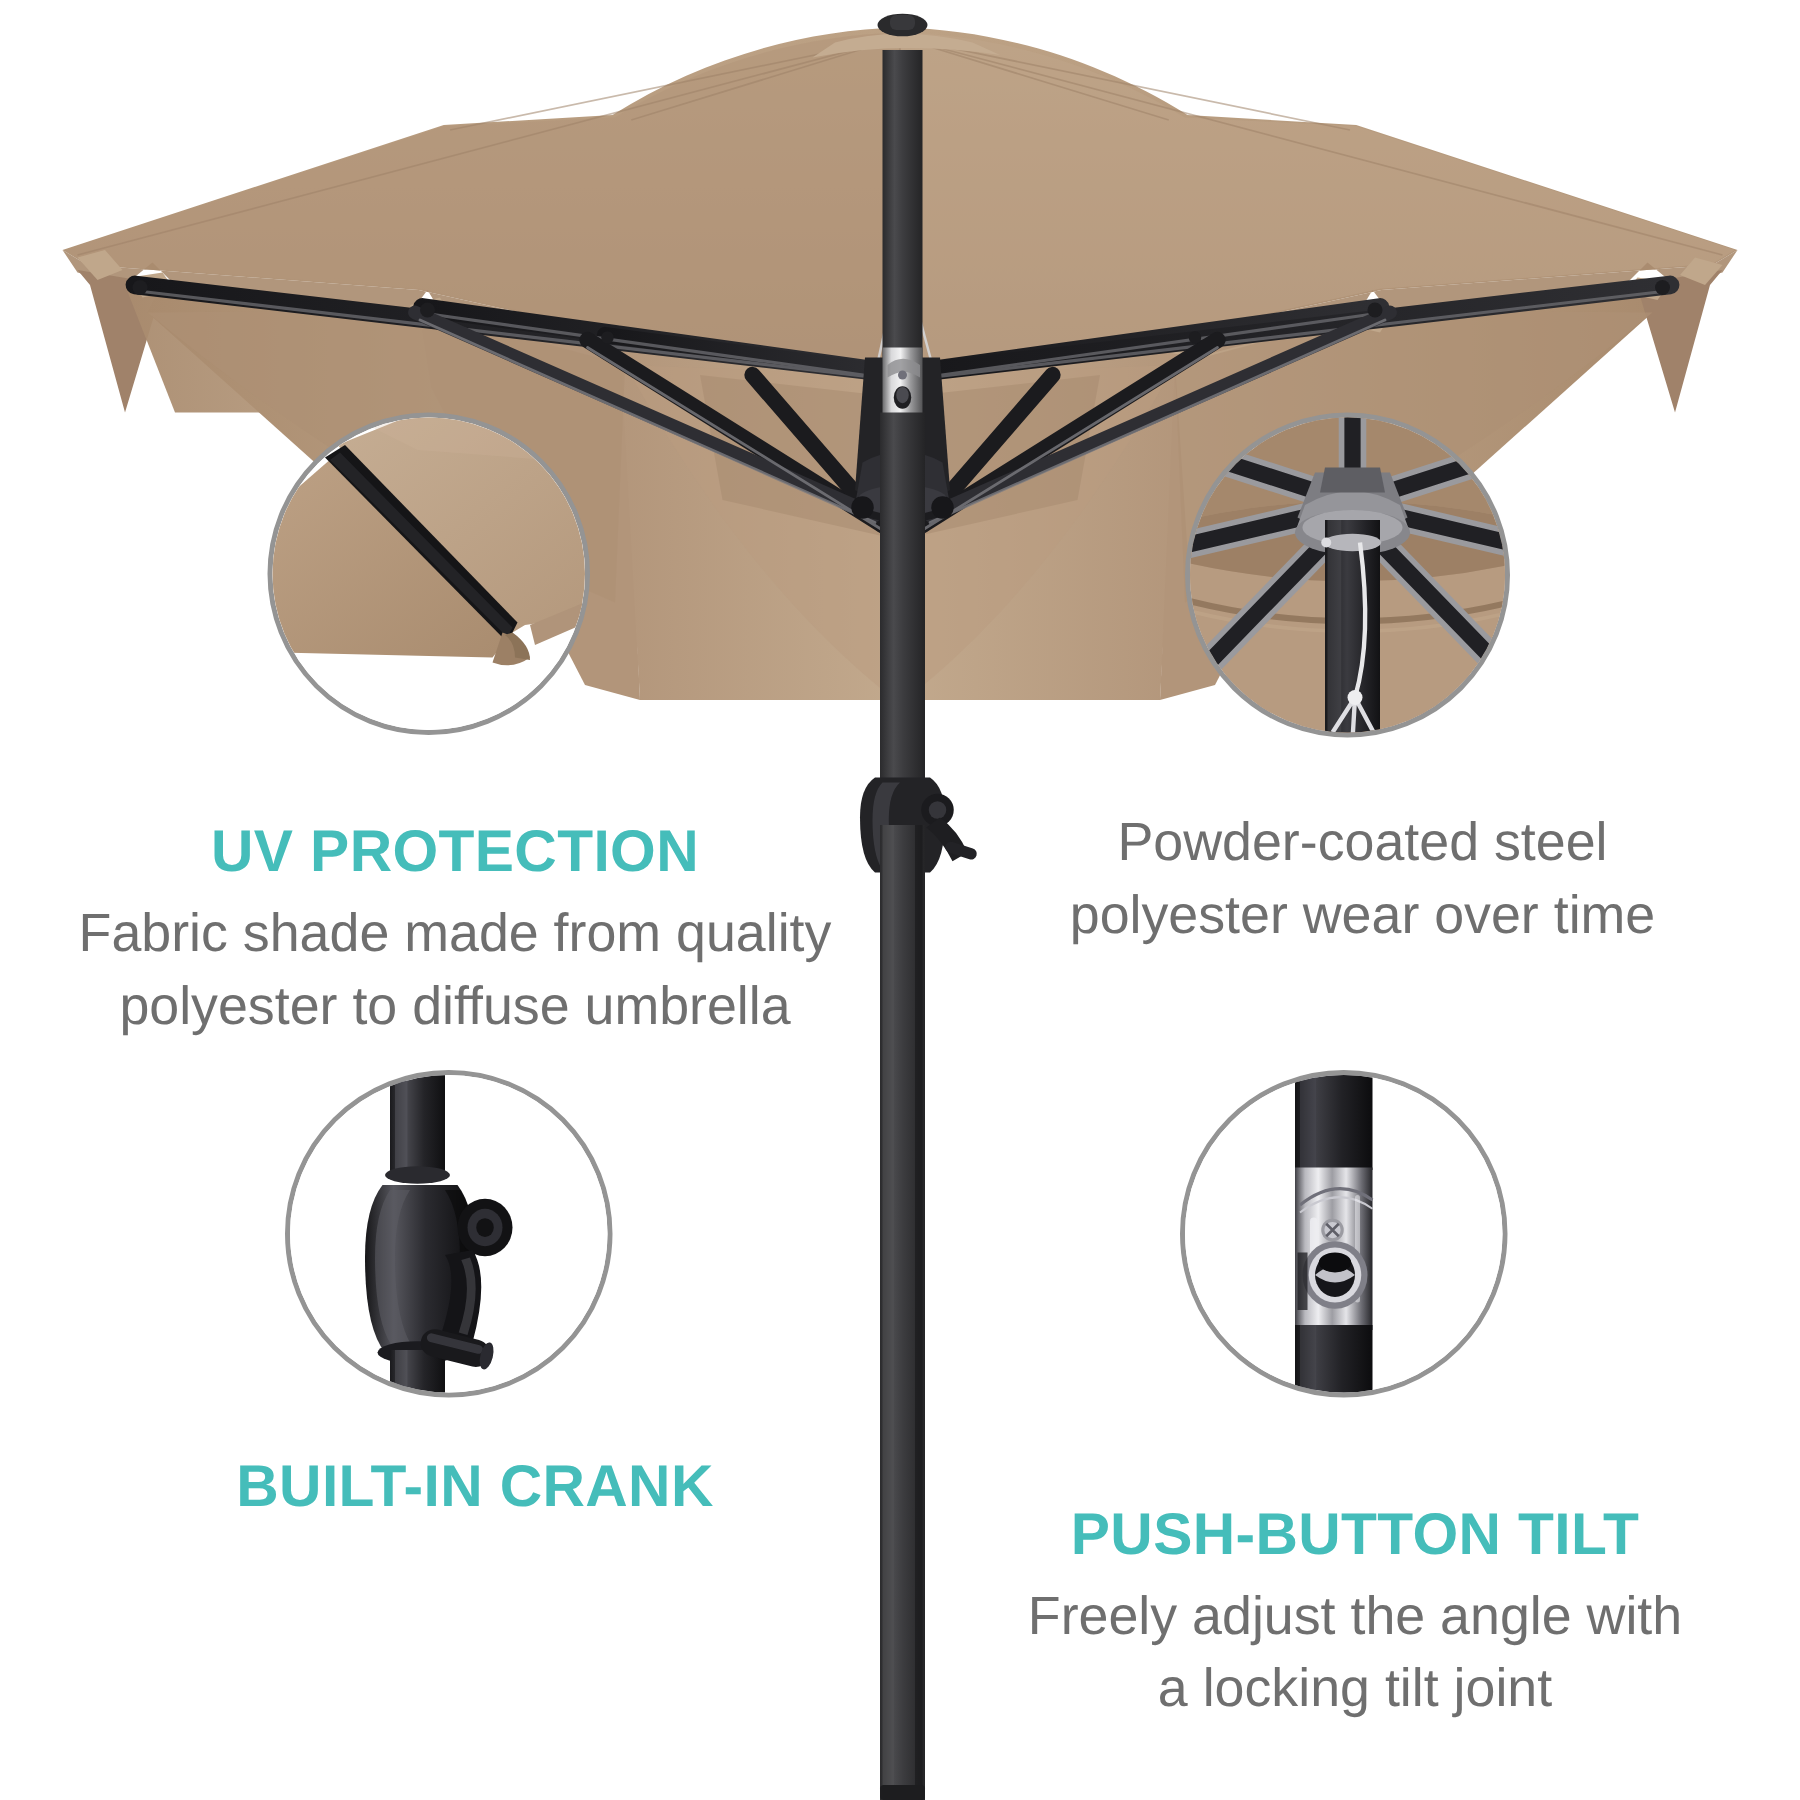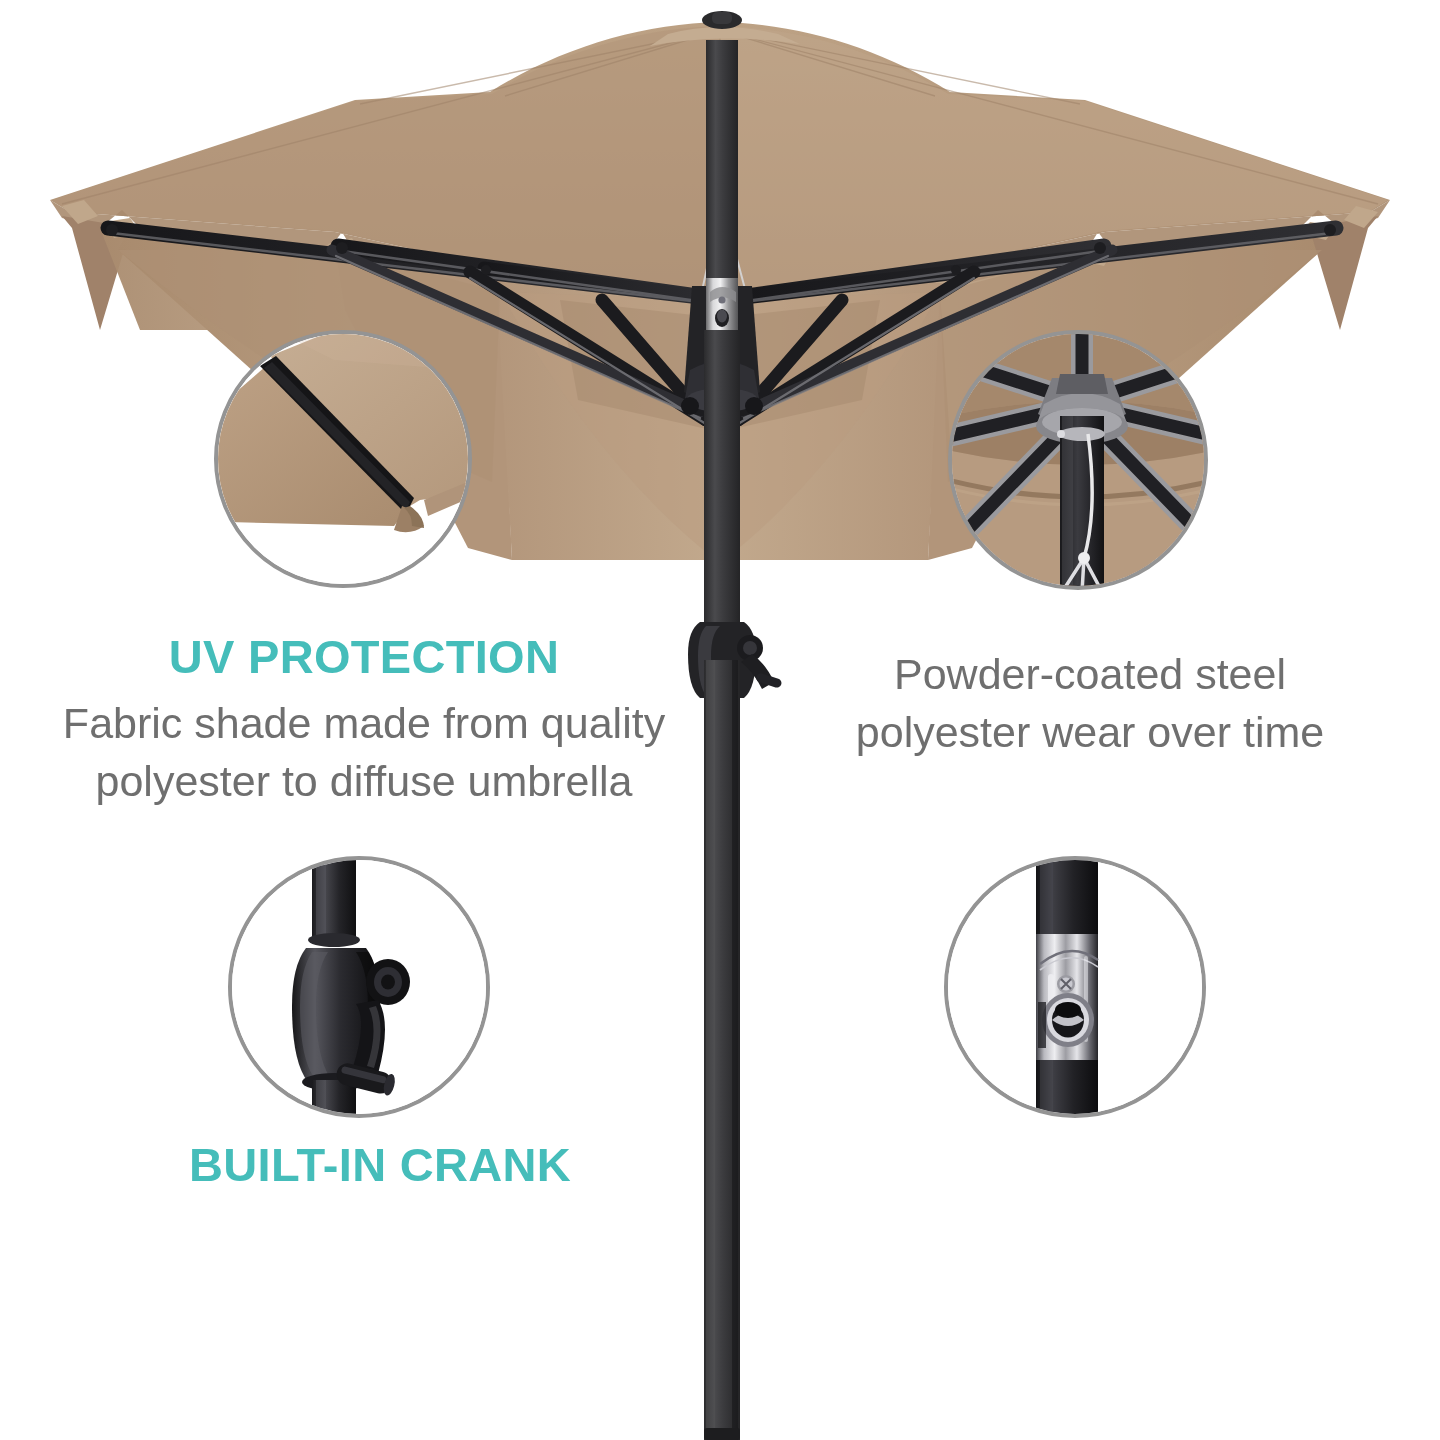--- a/index.html
+++ b/index.html
@@ -19,20 +19,21 @@
     position:absolute;
     text-align:center;
   }
   .f-title {
     color:#45BDBA;
     font-size:47px;
     font-weight:700;
     letter-spacing:0.3px;
     line-height:1.05;
     white-space:nowrap;
+    margin-top:24px;
   }
   .f-desc {
     color:#6f6f6f;
     font-size:43px;
     font-weight:400;
     line-height:1.34;
     margin-top:14px;
   }
   .f-desc span { display:block; }
 
@@ -478,14 +479,21 @@
     <div class="f-desc">
       <span>Powder-coated steel</span>
       <span>polyester wear over time</span>
     </div>
   </div>
 
   <div class="feature" id="feat-crank">
     <div class="f-title">BUILT-IN CRANK</div>
   </div>
 
+  <div class="feature" id="feat-tilt">
+    <div class="f-title">PUSH-BUTTON TILT</div>
+    <div class="f-desc">
+      <span>Freely adjust the angle with</span>
+      <span>a locking tilt joint</span>
+    </div>
+  </div>
 
 </div>
 
 </body></html>

